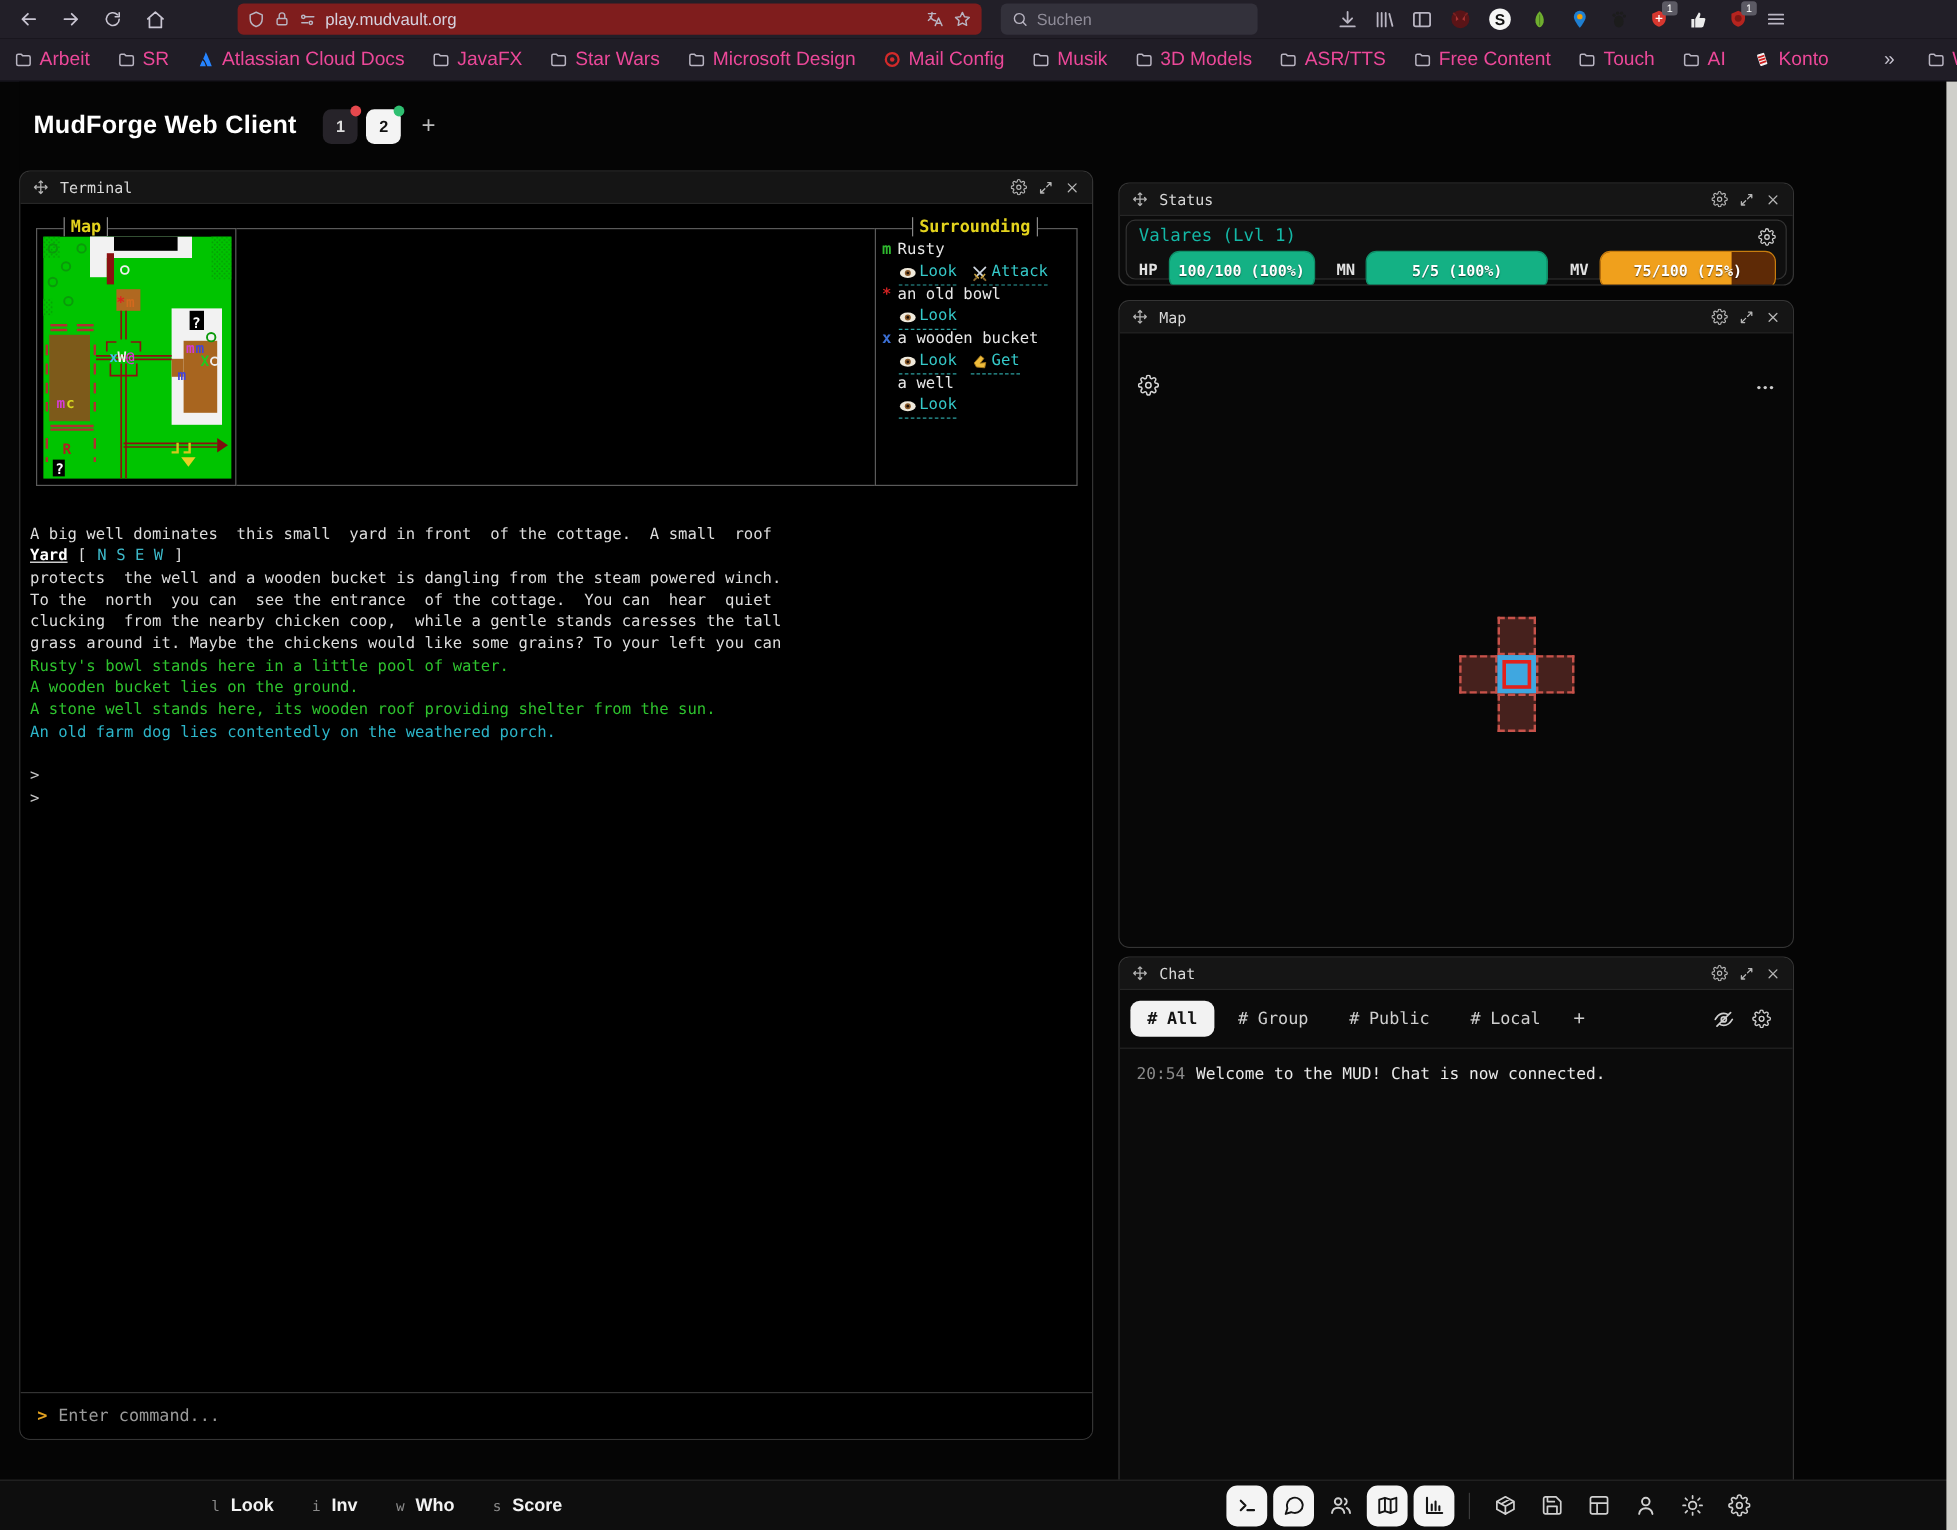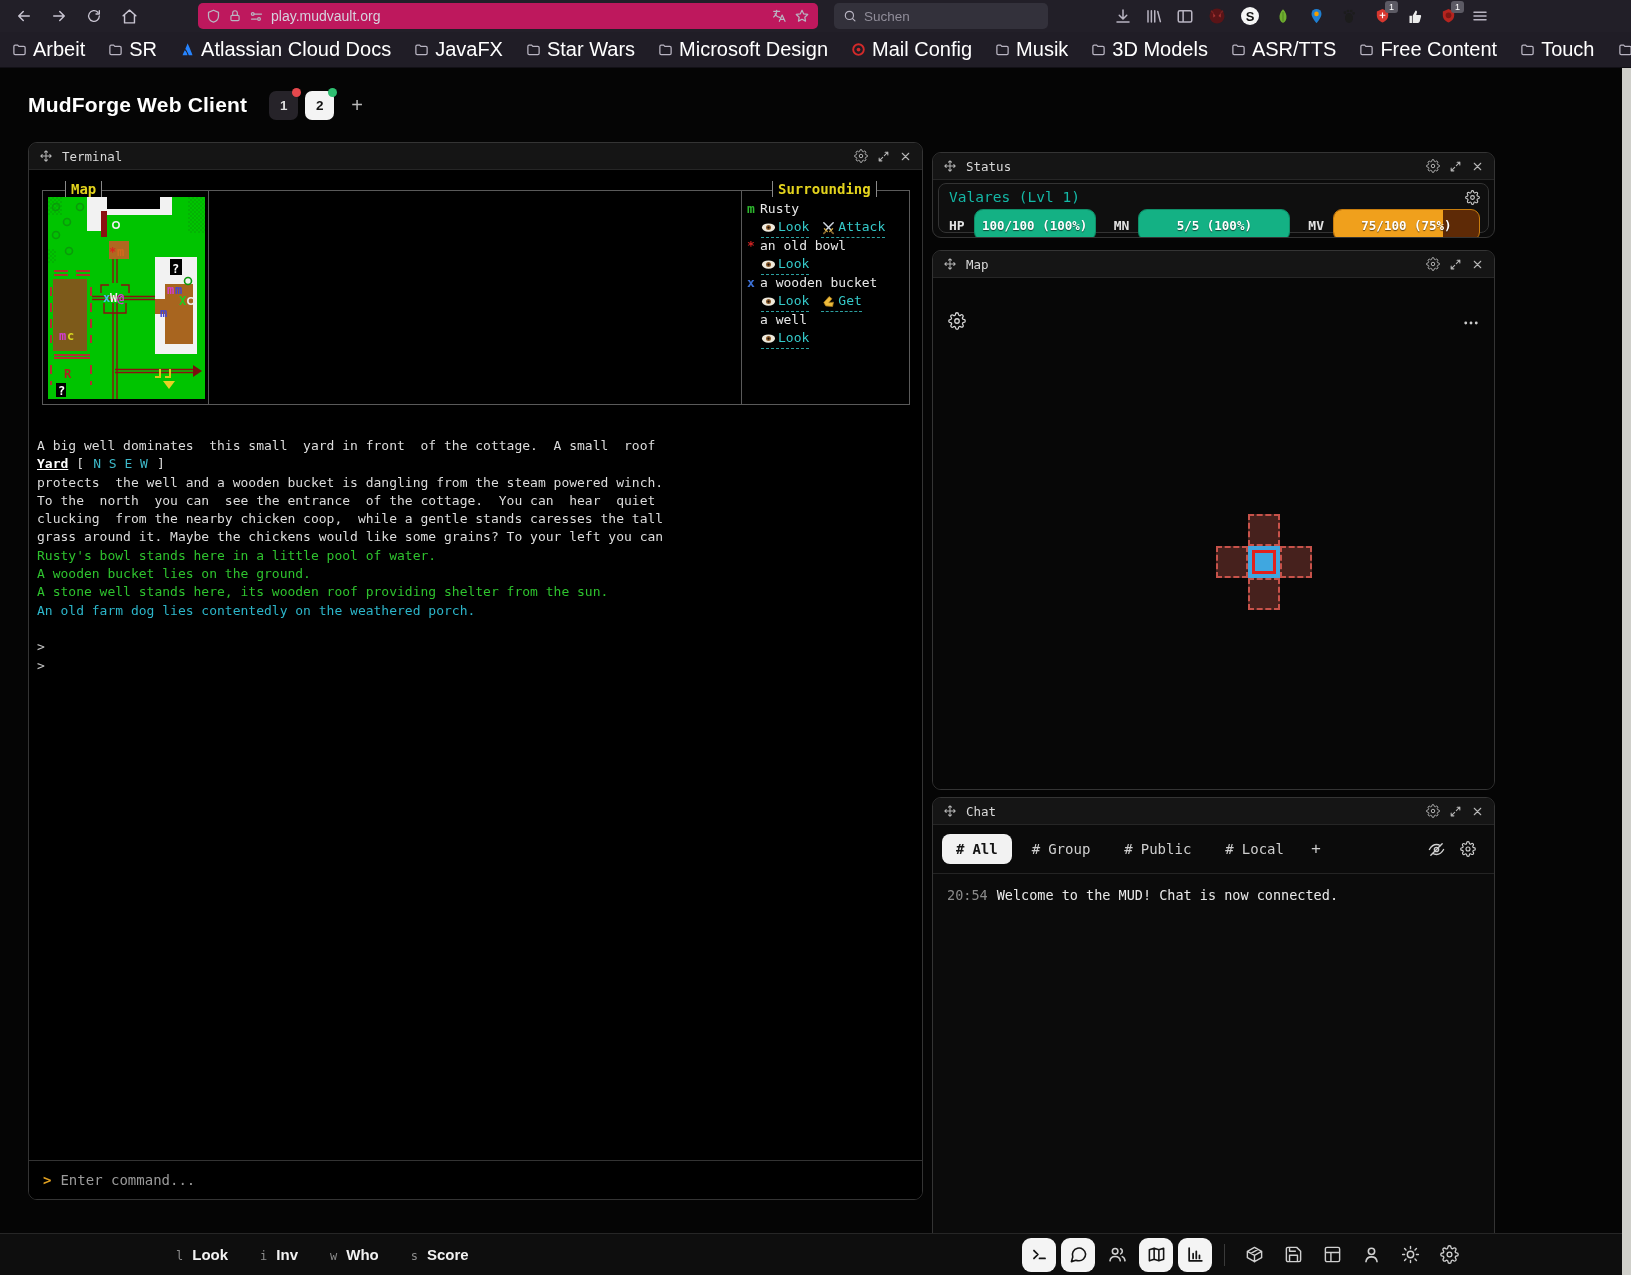--- a/index.html
+++ b/index.html
@@ -6,38 +6,38 @@
   html,body { width:1631px; height:1275px; background:#050505; overflow:hidden;
               font-family:"Liberation Sans", sans-serif; }
   svg.ico { display:block; }
   .ic { color:#b9b5c2; }
 
   
   #chrome-top { position:absolute; left:0; top:0; width:1631px; height:32px;
     background:#221f28; display:flex; align-items:center; padding:0 10px; }
   .nav-btn { width:28px; height:24px; display:flex; align-items:center; justify-content:center;
     border-radius:4px; color:#c9c5d2; flex:0 0 auto; margin-right:7px; }
-  #url-bar { margin-left:48px; width:620px; height:26px; background:#be185d; border-radius:5px;
+  #url-bar { margin-left:48px; width:620px; height:26px; background:#7f1d1d; border-radius:5px;
     display:flex; align-items:center; padding:0 8px; gap:7px; }
   #url-text { color:#d6d2de; font-size:14px; flex:1; }
   #search-bar { margin-left:16px; width:214px; height:26px; background:#33313b; border-radius:5px;
     display:flex; align-items:center; padding:0 9px; gap:7px; }
   #search-input { background:transparent; border:none; outline:none; color:#cfccd8;
     font-size:13.5px; width:150px; font-family:"Liberation Sans",sans-serif; }
   #search-input::placeholder { color:#908d99; }
   #chrome-icons { margin-left:66px; display:flex; align-items:center; gap:13px; }
   .ext { position:relative; width:20px; height:20px; display:flex; align-items:center; justify-content:center; }
   .badge { position:absolute; top:-5px; right:-6px; min-width:13px; height:12px; background:#5c5a64;
     color:#fff; font-size:9px; border-radius:3px; display:flex; align-items:center; justify-content:center; padding:0 2px; }
   .s-circle { width:18px; height:18px; background:#f5f5f5; border-radius:50%; color:#111;
     font-weight:bold; font-size:13px; display:flex; align-items:center; justify-content:center; }
 
   #bookmarks-bar { position:absolute; left:0; top:32px; width:1631px; height:36px; background:#201d26;
     display:flex; align-items:center; padding:0 12px; gap:23px; border-bottom:1px solid #121016; }
-  .bm { display:flex; align-items:center; gap:6px; color:#ffffff; font-size:20px; white-space:nowrap; }
+  .bm { display:flex; align-items:center; gap:6px; color:#ec4899; font-size:16px; white-space:nowrap; }
   #bm-spacer { flex:1; }
   #bm-chevron { color:#c9c5d2; font-size:16px; margin-right:4px; }
 
   
   #app-header { position:absolute; left:16px; top:68px; width:1631px; height:74px; background:#050505;
     display:flex; align-items:center; padding:0 12px; }
   #app-title { color:#fff; font-size:21px; font-weight:bold; letter-spacing:.2px; }
   #session-tabs { display:flex; align-items:center; gap:7px; margin-left:22px; }
   .stab { position:relative; width:29px; height:29px; border-radius:7px; display:flex; align-items:center;
     justify-content:center; font-size:13.5px; font-weight:bold; }
@@ -49,21 +49,21 @@
 
   
   .panel { position:absolute; background:#0b0b0b; border:1px solid #343434; border-radius:9px; overflow:hidden; }
   .panel-head { height:27px; background:#151515; border-bottom:1px solid #262626; display:flex;
     align-items:center; padding:0 10px; gap:9px; }
   .panel-title { color:#d8d8d8; font-size:12.5px; font-family:"DejaVu Sans Mono",monospace; }
   .ph-spacer { flex:1; }
   .ph-btn { color:#b5b5b5; display:flex; }
 
   
-  #terminal-panel { left:28px; top:142px; width:895px; height:1058px; }
+  #terminal-panel { left:16px; top:142px; width:895px; height:1058px; }
   #term-body { position:relative; width:100%; height:1029px; background:#000; }
   .tbox { position:absolute; border:1px solid #5a5a5a; }
   .boxlabel { position:absolute; top:-10px; background:#000; color:#e3d31d; padding:0 5px;
     font:bold 14px "DejaVu Sans Mono",monospace; border-left:1px solid #888; border-right:1px solid #888; }
   #map-box { left:13px; top:20px; width:167px; height:215px; }
   #surr-box { left:712px; top:20px; width:169px; height:215px; }
   .hline { position:absolute; height:1px; background:#5a5a5a; }
   #ascii-map-wrap { position:absolute; left:19px; top:27px; }
 
   #surr-list { position:absolute; left:718px; top:30px; width:160px;

